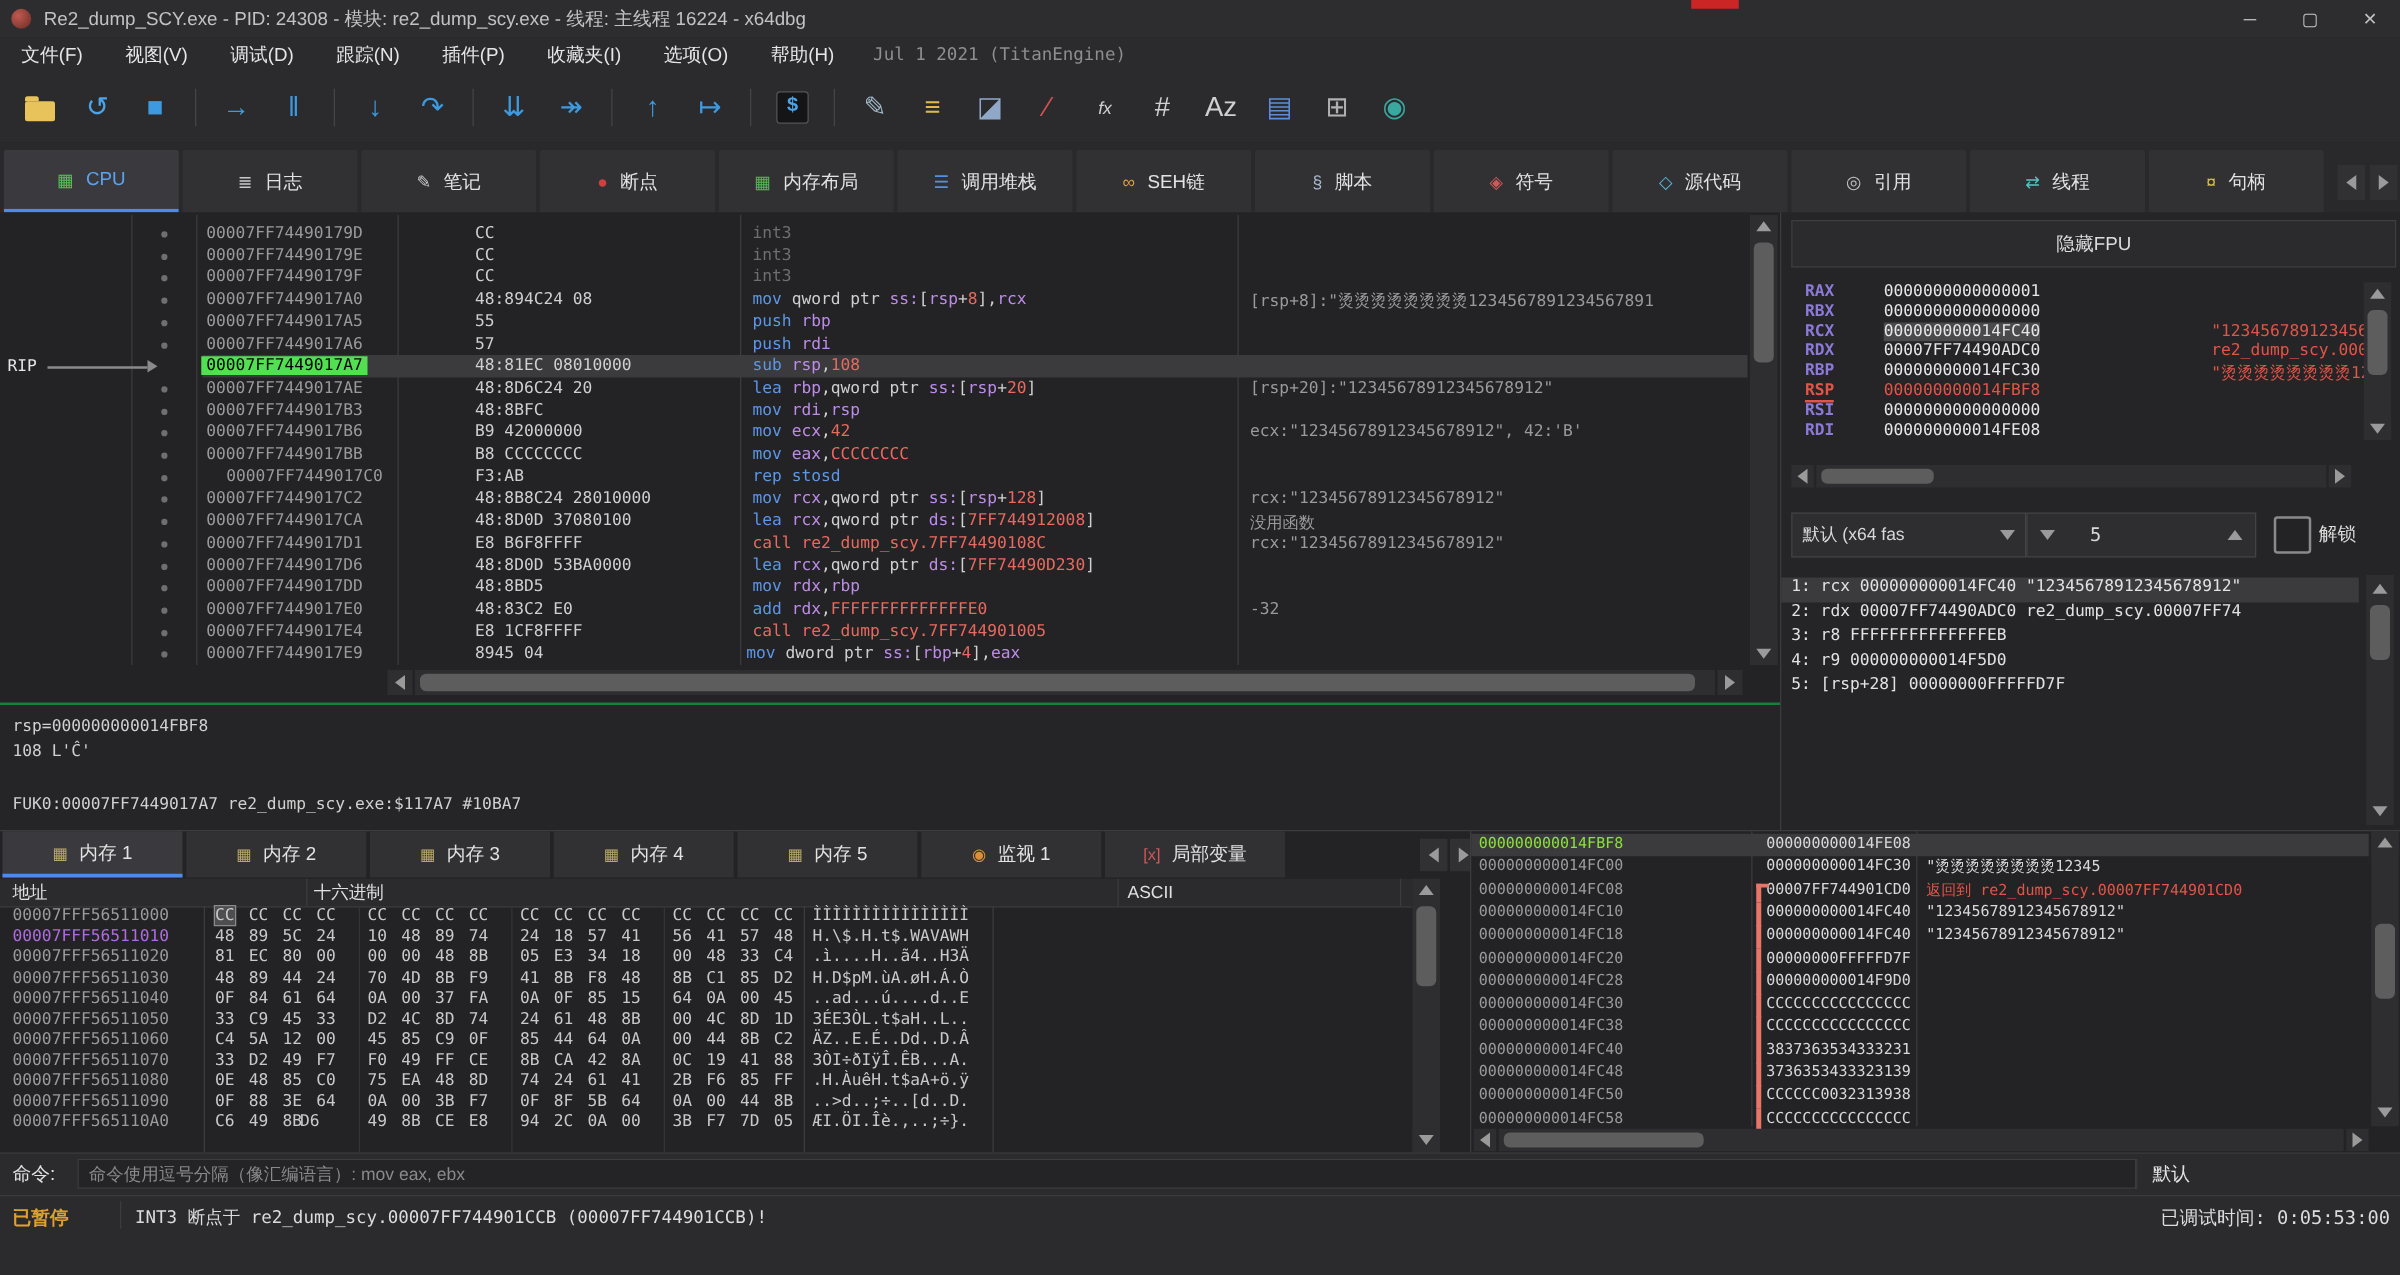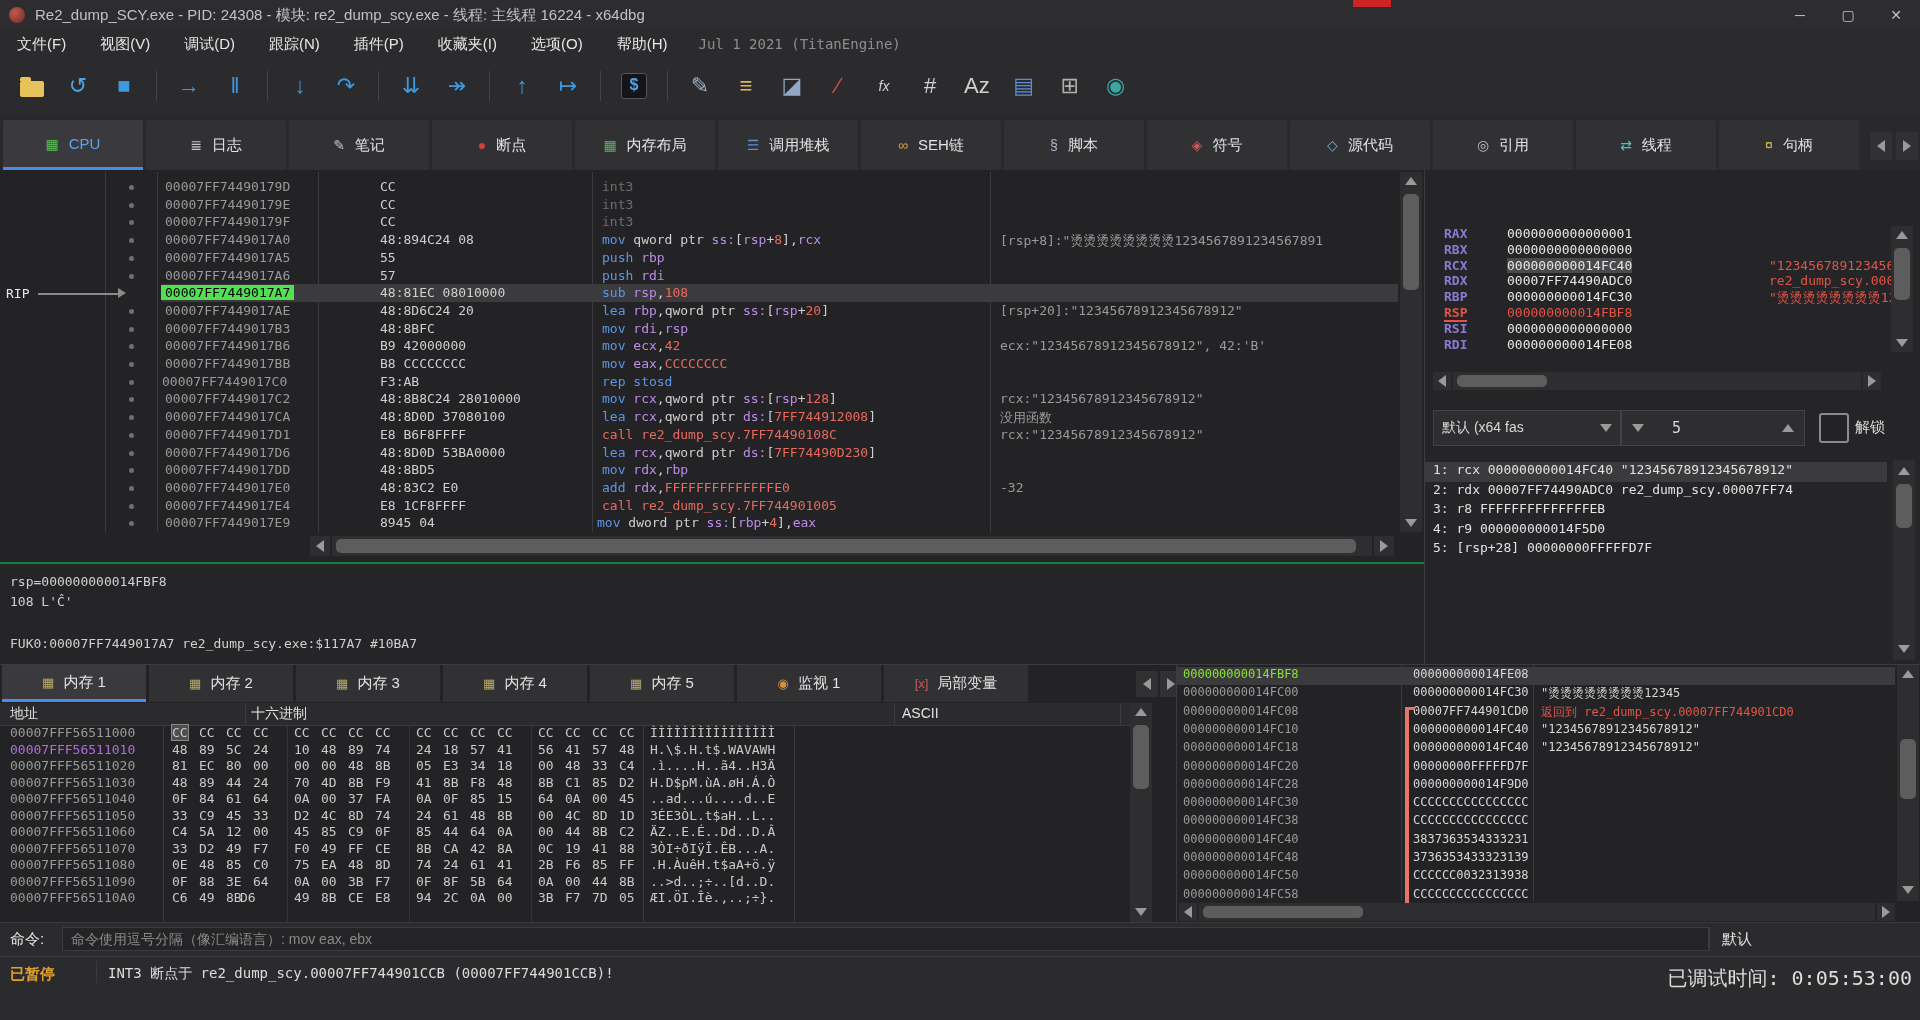--- a/index.html
+++ b/index.html
@@ -108,21 +108,21 @@
 
   
   .cmdbar{position:absolute;left:0;top:922px;width:1920px;height:34px;background:#2b2b2d;border-top:1px solid #3a3a3c;}
   .cmdlabel{position:absolute;left:10px;top:7px;color:#e2e2e2;}
   .cmdinput{position:absolute;left:62px;top:4px;width:1630px;height:22px;background:#242426;border:1px solid #3c3c3e;color:#bdbdbd;font-family:"Liberation Sans",sans-serif;font-size:14px;padding:0 8px;outline:none;}
   .cmdinput::placeholder{color:#8a8a8a;}
   .cmdmode{position:absolute;left:1722px;top:7px;color:#e2e2e2;}
   .statusbar{position:absolute;left:0;top:956px;width:1920px;height:64px;background:#2b2b2d;border-top:1px solid #3a3a3c;}
   .st-state{position:absolute;left:10px;top:8px;color:#e0a030;font-weight:bold;}
   .st-msg{position:absolute;left:108px;top:8px;color:#dcdcdc;font-family:"DejaVu Sans Mono",monospace;font-size:14px;}
-  .st-time{position:absolute;right:8px;top:8px;color:#dcdcdc;font-family:"DejaVu Sans Mono",monospace;font-size:20px;}
+  .st-time{position:absolute;right:8px;top:8px;color:#dcdcdc;font-family:"DejaVu Sans Mono",monospace;font-size:15px;}
 </style>
 </head>
 <body>
 
 <div class="screen">
 
   <div class="titlebar">
     <div class="bug"></div>
     <div class="title-text">Re2_dump_SCY.exe - PID: 24308 - 模块: re2_dump_scy.exe - 线程: 主线程 16224 - x64dbg</div>
   </div>
@@ -318,21 +318,21 @@
           <div class="cell mono cm" style="left: 1000px; width: 392px; overflow: hidden;">ecx:"12345678912345678912", 42:'B'</div>
         </div>
         <div class="drow" style="top: 185px;">
           <div class="gdot"></div>
           <div class="cell mono addr" style="left: 165px;">00007FF7449017BB</div>
           <div class="cell mono bytes" style="left: 380px;">B8 CCCCCCCC</div>
           <div class="cell mono" style="left: 602px;"><span class="m">mov </span><span class="r">eax</span><span class="w">,</span><span class="n">CCCCCCCC</span></div>
         </div>
         <div class="drow" style="top: 202.7px;">
           <div class="gdot"></div>
-          <div class="cell mono addr" style="left: 162px; text-align: right;">00007FF7449017C0</div>
+          <div class="cell mono addr" style="left: 181px; text-align: right;">00007FF7449017C0</div>
           <div class="cell mono bytes" style="left: 380px;">F3:AB</div>
           <div class="cell mono" style="left: 602px;"><span class="m">rep stosd</span></div>
         </div>
         <div class="drow" style="top: 220.4px;">
           <div class="gdot"></div>
           <div class="cell mono addr" style="left: 165px;">00007FF7449017C2</div>
           <div class="cell mono bytes" style="left: 380px;">48:8B8C24 28010000</div>
           <div class="cell mono" style="left: 602px;"><span class="m">mov </span><span class="r">rcx</span><span class="w">,</span><span class="w">qword ptr </span><span class="s">ss:</span><span class="w">[</span><span class="r">rsp</span><span class="w">+</span><span class="n">128</span><span class="w">]</span></div>
           <div class="cell mono cm" style="left: 1000px; width: 392px; overflow: hidden;">rcx:"12345678912345678912"</div>
         </div>
@@ -411,20 +411,21 @@
       </div>
 
     <div class="infobox">
       <div class="mono abs" style="left:10px;top:10px;color:#d0d0d0;">rsp=000000000014FBF8</div>
       <div class="mono abs" style="left:10px;top:30px;color:#d0d0d0;">108 L'Ĉ'</div>
       <div class="mono abs" style="left:10px;top:72px;color:#d0d0d0;">FUK0:00007FF7449017A7 re2_dump_scy.exe:$117A7 #10BA7</div>
     </div>
   </div>
 
   <div class="regs">
+    <div class="fpu-header">隐藏FPU</div>
     <div id="reg-rows">
         <div class="regrow" style="top: 56px; left: 0px; width: 460px;">
           <div class="regname">RAX</div>
           <div class="regval mono">0000000000000001</div>
         </div>
         <div class="regrow" style="top: 71.8px; left: 0px; width: 460px;">
           <div class="regname">RBX</div>
           <div class="regval mono">0000000000000000</div>
         </div>
         <div class="regrow" style="top: 87.6px; left: 0px; width: 460px;">

